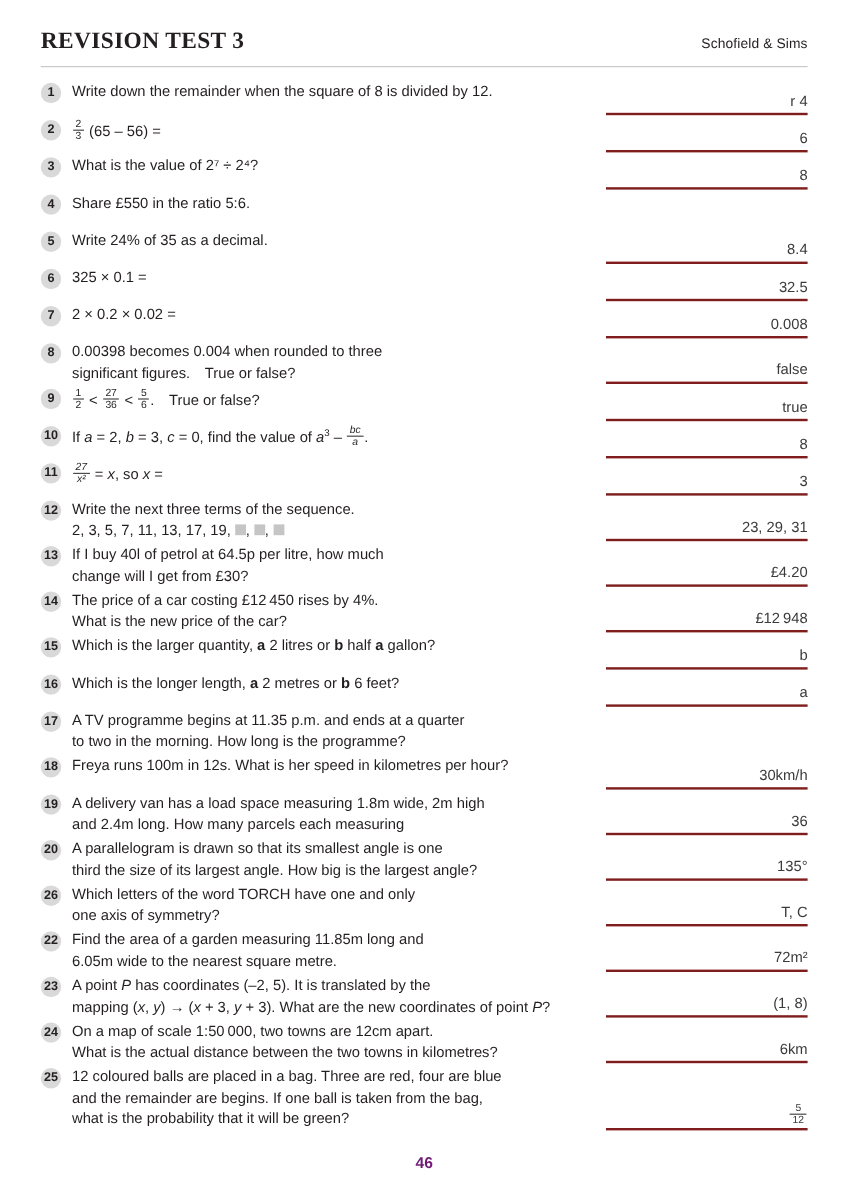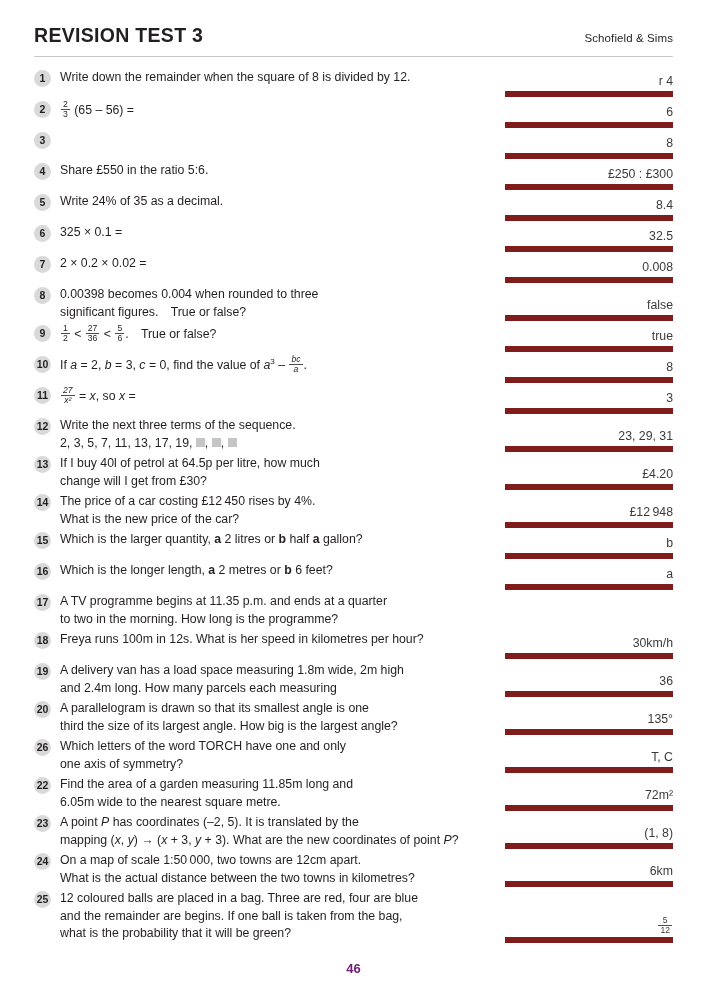--- a/index.html
+++ b/index.html
@@ -28,20 +28,21 @@
     display: flex;
     align-items: baseline;
     justify-content: space-between;
     padding-top: 24px;
   }
   .test-title {
     font-size: 19.5px;
     font-weight: bold;
     letter-spacing: 0.3px;
     color: #231f20;
+    font-family: Liberation Serif, serif;
   }
   .publisher {
     font-size: 11.5px;
     color: #231f20;
     letter-spacing: 0.1px;
   }
   .header-rule {
     margin-top: 9px;
     border-bottom: 1px solid #c9c9c9;
   }
@@ -85,21 +86,21 @@
     display: flex;
     align-items: flex-end;
     justify-content: flex-end;
     align-self: stretch;
     position: relative;
     min-height: 26px;
   }
   .ans-inner {
     width: 168px;
     text-align: right;
-    border-bottom: 6px solid #7f1d1d;
+    border-bottom: 2px solid #7f1d1d;
     font-size: 12.3px;
     line-height: 16px;
     padding-bottom: 2px;
     color: #3b3b3b;
     white-space: nowrap;
   }
 
   
   .frac {
     display: inline-block;
@@ -164,31 +165,31 @@
         <div class="q-num">2</div>
         <div class="q-body">
           <span class="q-line"><span class="frac"><span class="num">2</span><span class="den">3</span></span> (65 – 56) =</span>
         </div>
         <div class="ans-wrap">
           <div class="ans-inner">6</div>
         </div>
       </div>
       <div class="q-row">
         <div class="q-num">3</div>
+        <div class="q-body">
+          <span class="q-line">What is the value of 2⁷ ÷ 2⁴?</span>
+        </div>
         <div class="ans-wrap">
           <div class="ans-inner">8</div>
         </div>
       </div>
       <div class="q-row">
         <div class="q-num">4</div>
         <div class="q-body">
           <span class="q-line">Share £550 in the ratio 5:6.</span>
-        </div>
-        <div class="ans-wrap">
-          <div class="ans-inner">£250 : £300</div>
         </div>
       </div>
       <div class="q-row">
         <div class="q-num">5</div>
         <div class="q-body">
           <span class="q-line">Write 24% of 35 as a decimal.</span>
         </div>
         <div class="ans-wrap">
           <div class="ans-inner">8.4</div>
         </div>

